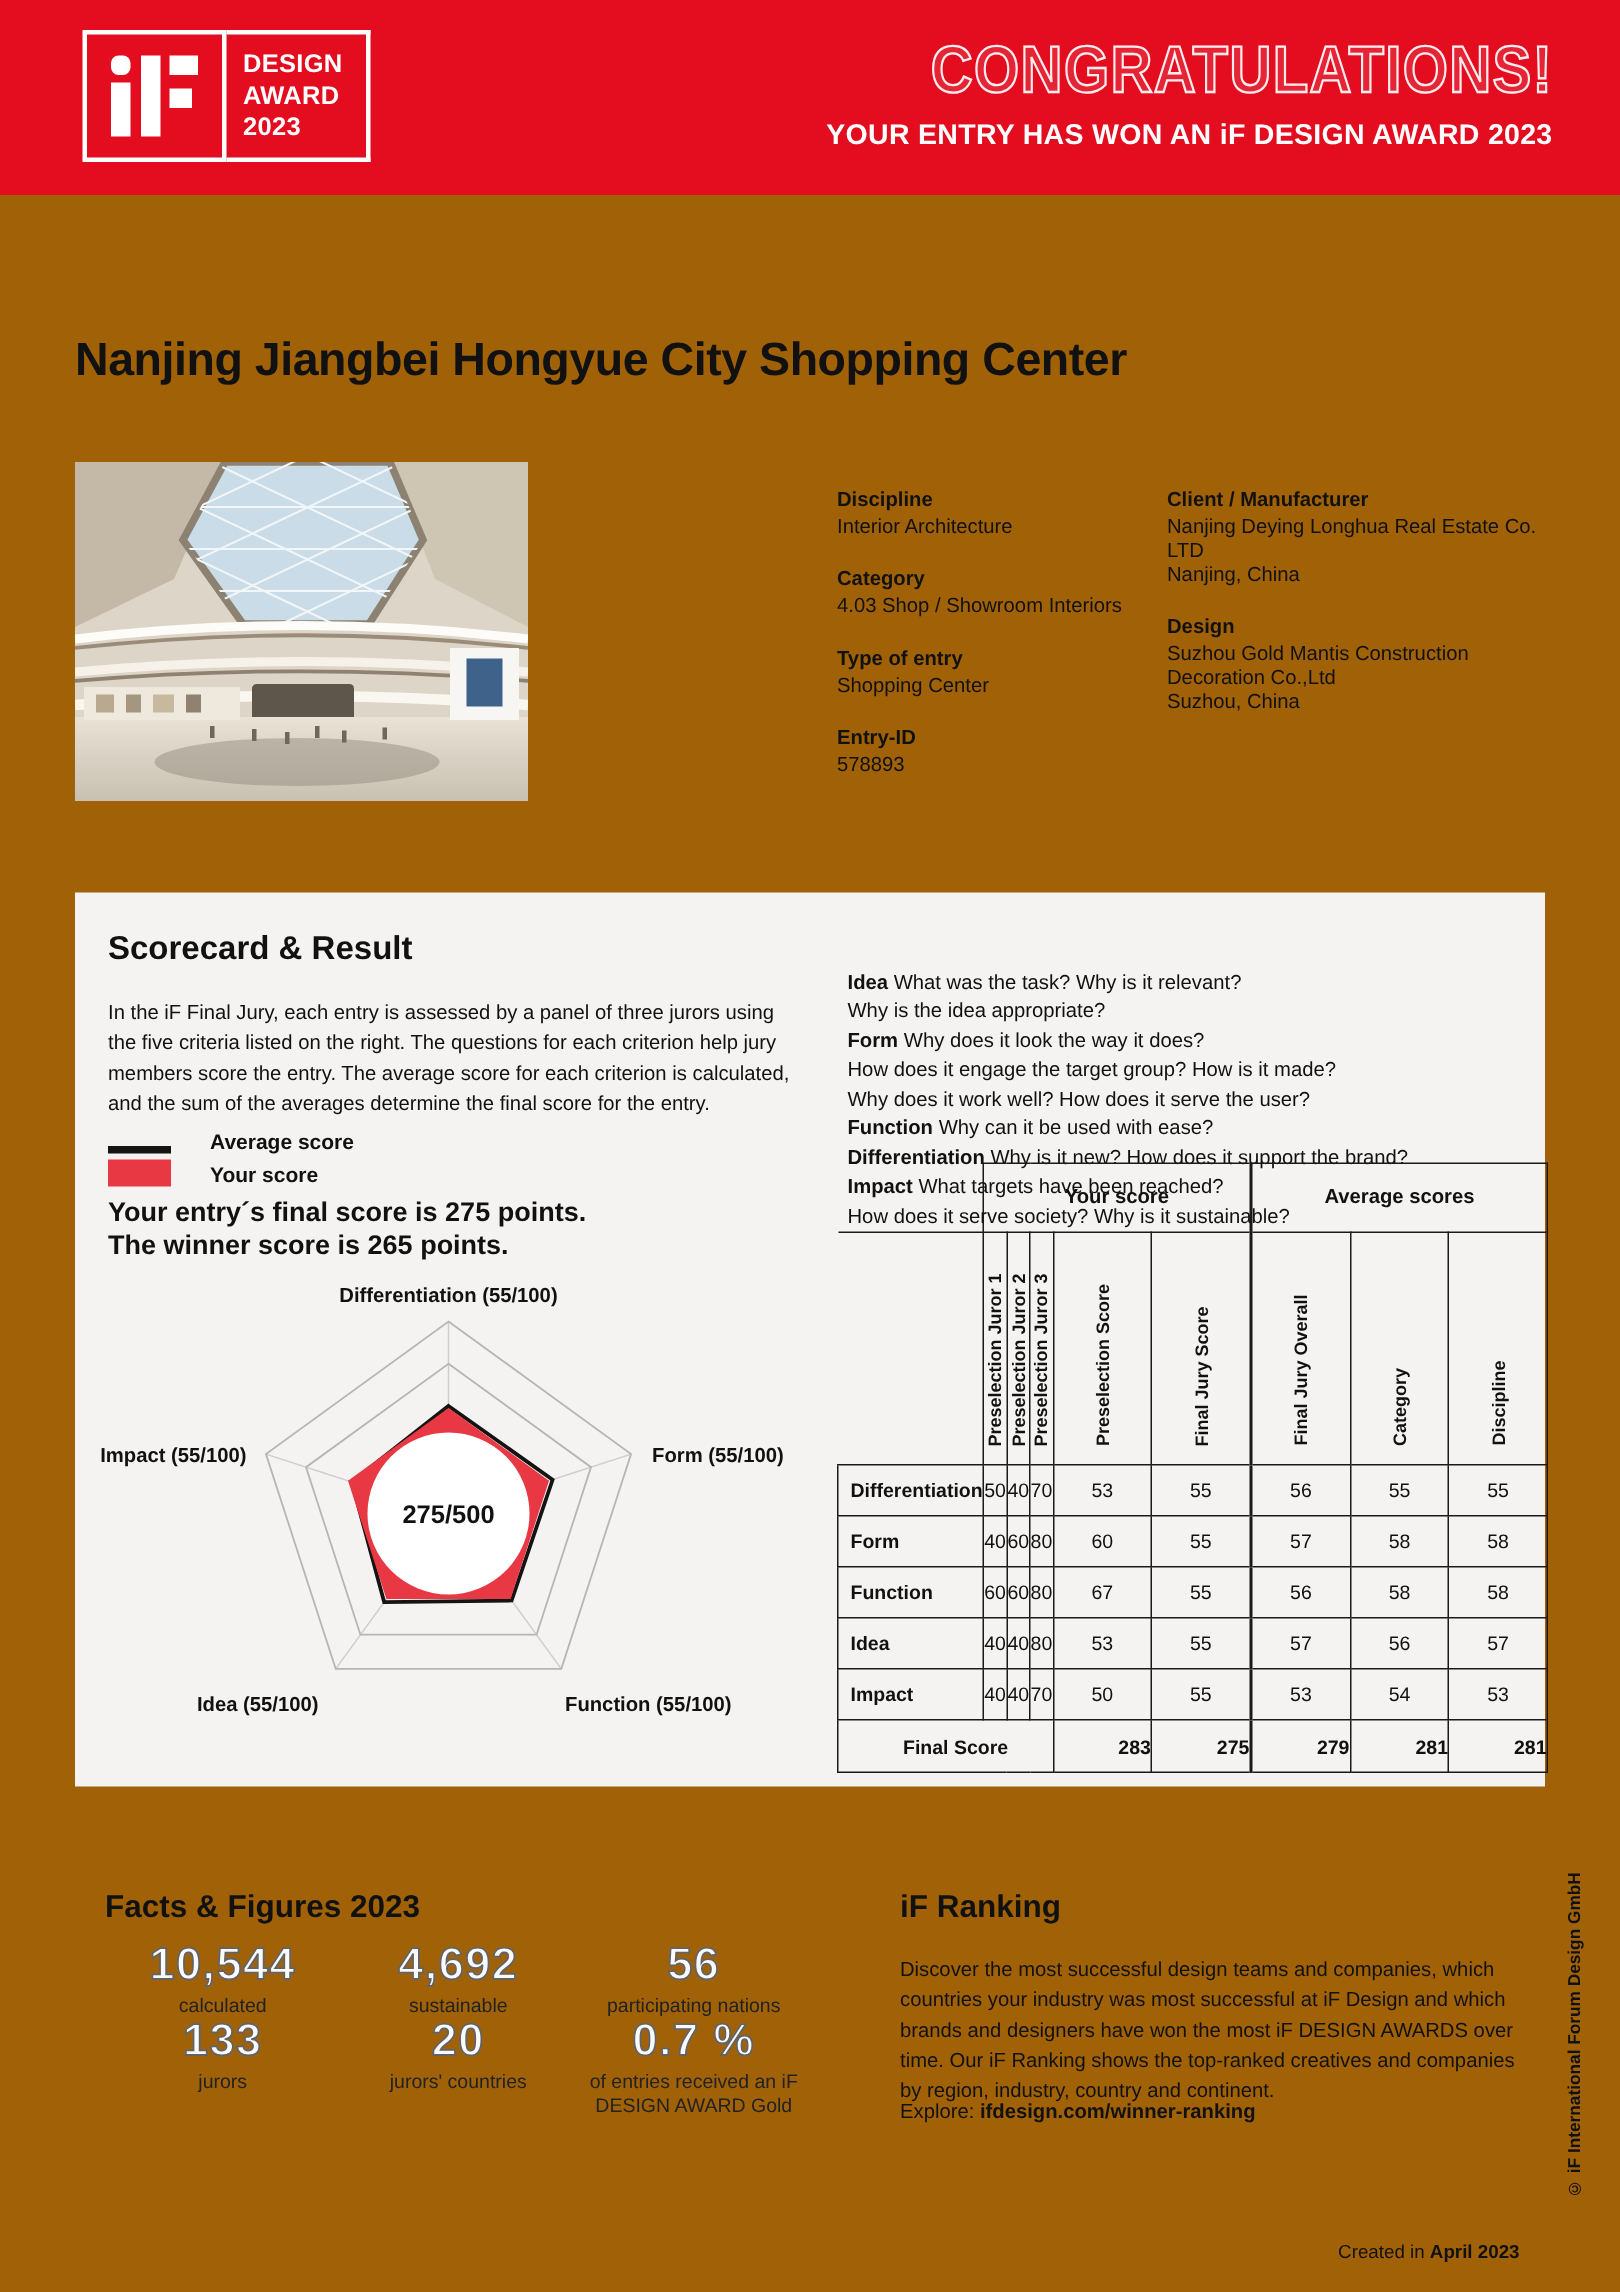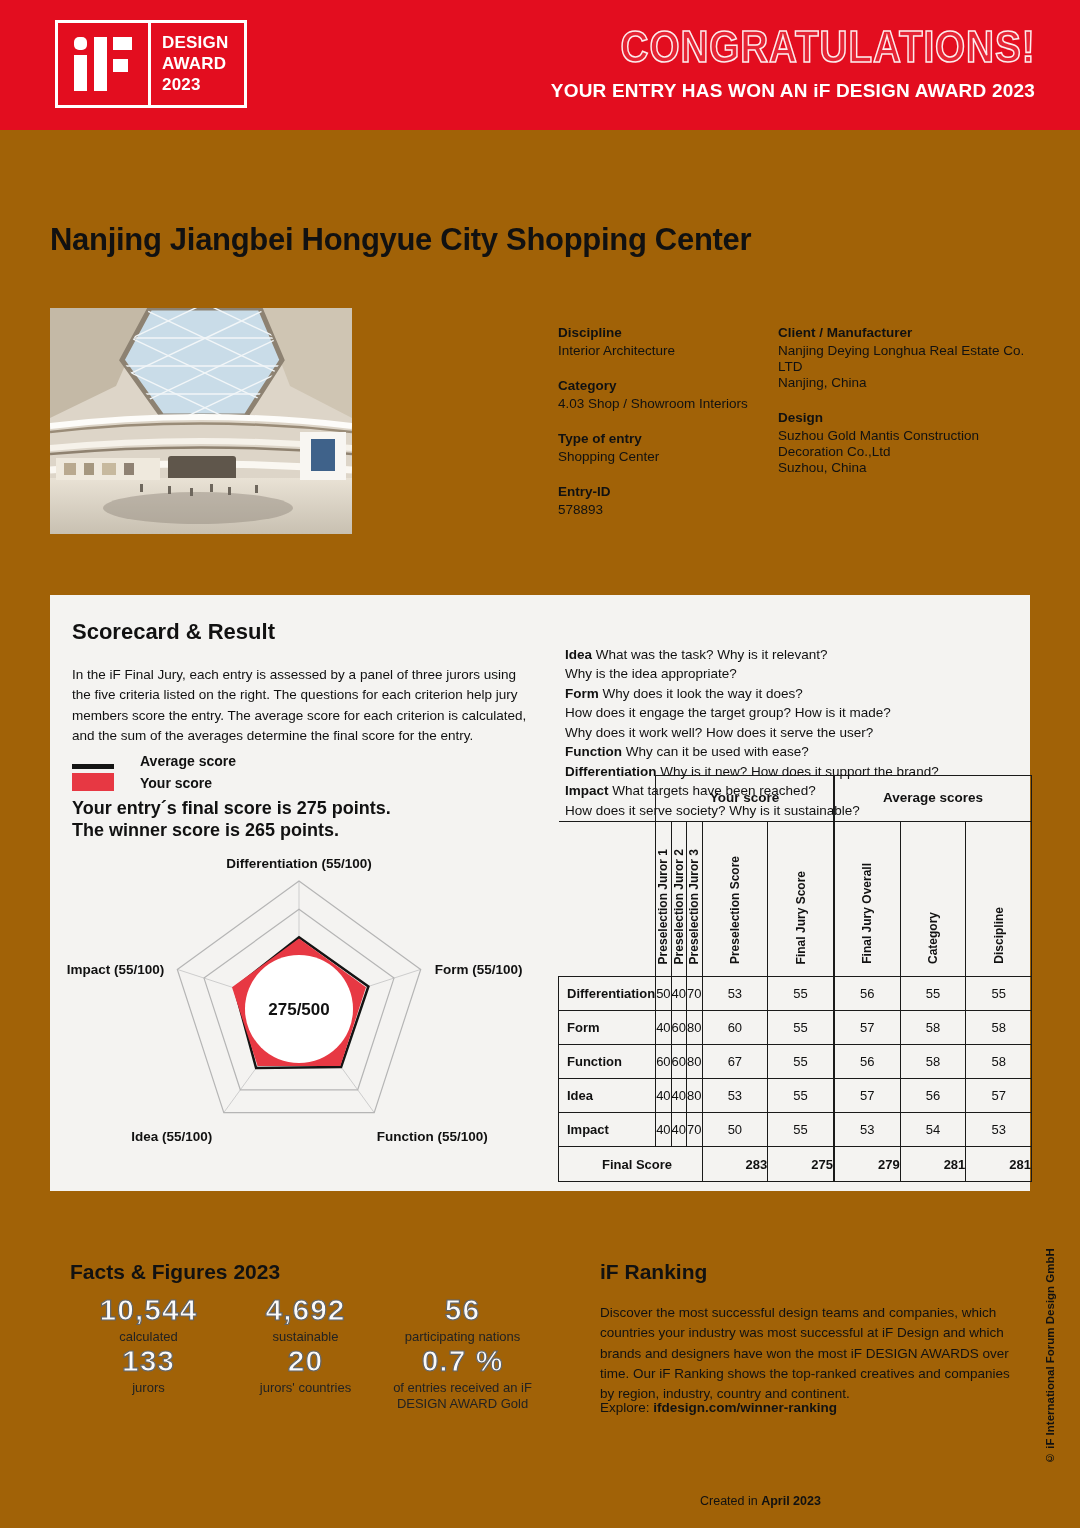--- a/index.html
+++ b/index.html
@@ -63,21 +63,21 @@
   .fact { text-align:center; }
   .fact-value { font-size:30px; font-weight:800; letter-spacing:1px; color:#fafafa;
       -webkit-text-stroke:1.2px #636363; text-shadow:0 0 1px #8a8a8a; line-height:32px; }
   .fact-label { font-size:13px; line-height:16px; margin-top:3px; color:#222; }
   .ranking-heading { position:absolute; left:600px; top:1260px; font-size:21px; font-weight:800; }
   .ranking-body { position:absolute; left:600px; top:1303px; width:424px; font-size:13.5px; line-height:1.5; }
   .ranking-explore { position:absolute; left:600px; top:1400px; font-size:13.5px; }
   .ranking-explore b { font-weight:bold; }
 
   
-  .created { position:absolute; left:700px; top:1494px; width:313px; text-align:left; font-size:12.5px; }
+  .created { position:absolute; left:700px; top:1494px; width:313px; text-align:right; font-size:12.5px; }
   .copyright-vert { position:absolute; left:1044px; top:1230px; height:234px;
       writing-mode:vertical-rl; transform:rotate(180deg); font-size:11.5px; font-weight:bold; white-space:nowrap; }
 </style>
 </head>
 <body>
 
 <div class="page">
 
   <div class="banner" style="background: rgb(227, 13, 31);">
     <div class="logo-wrap">

